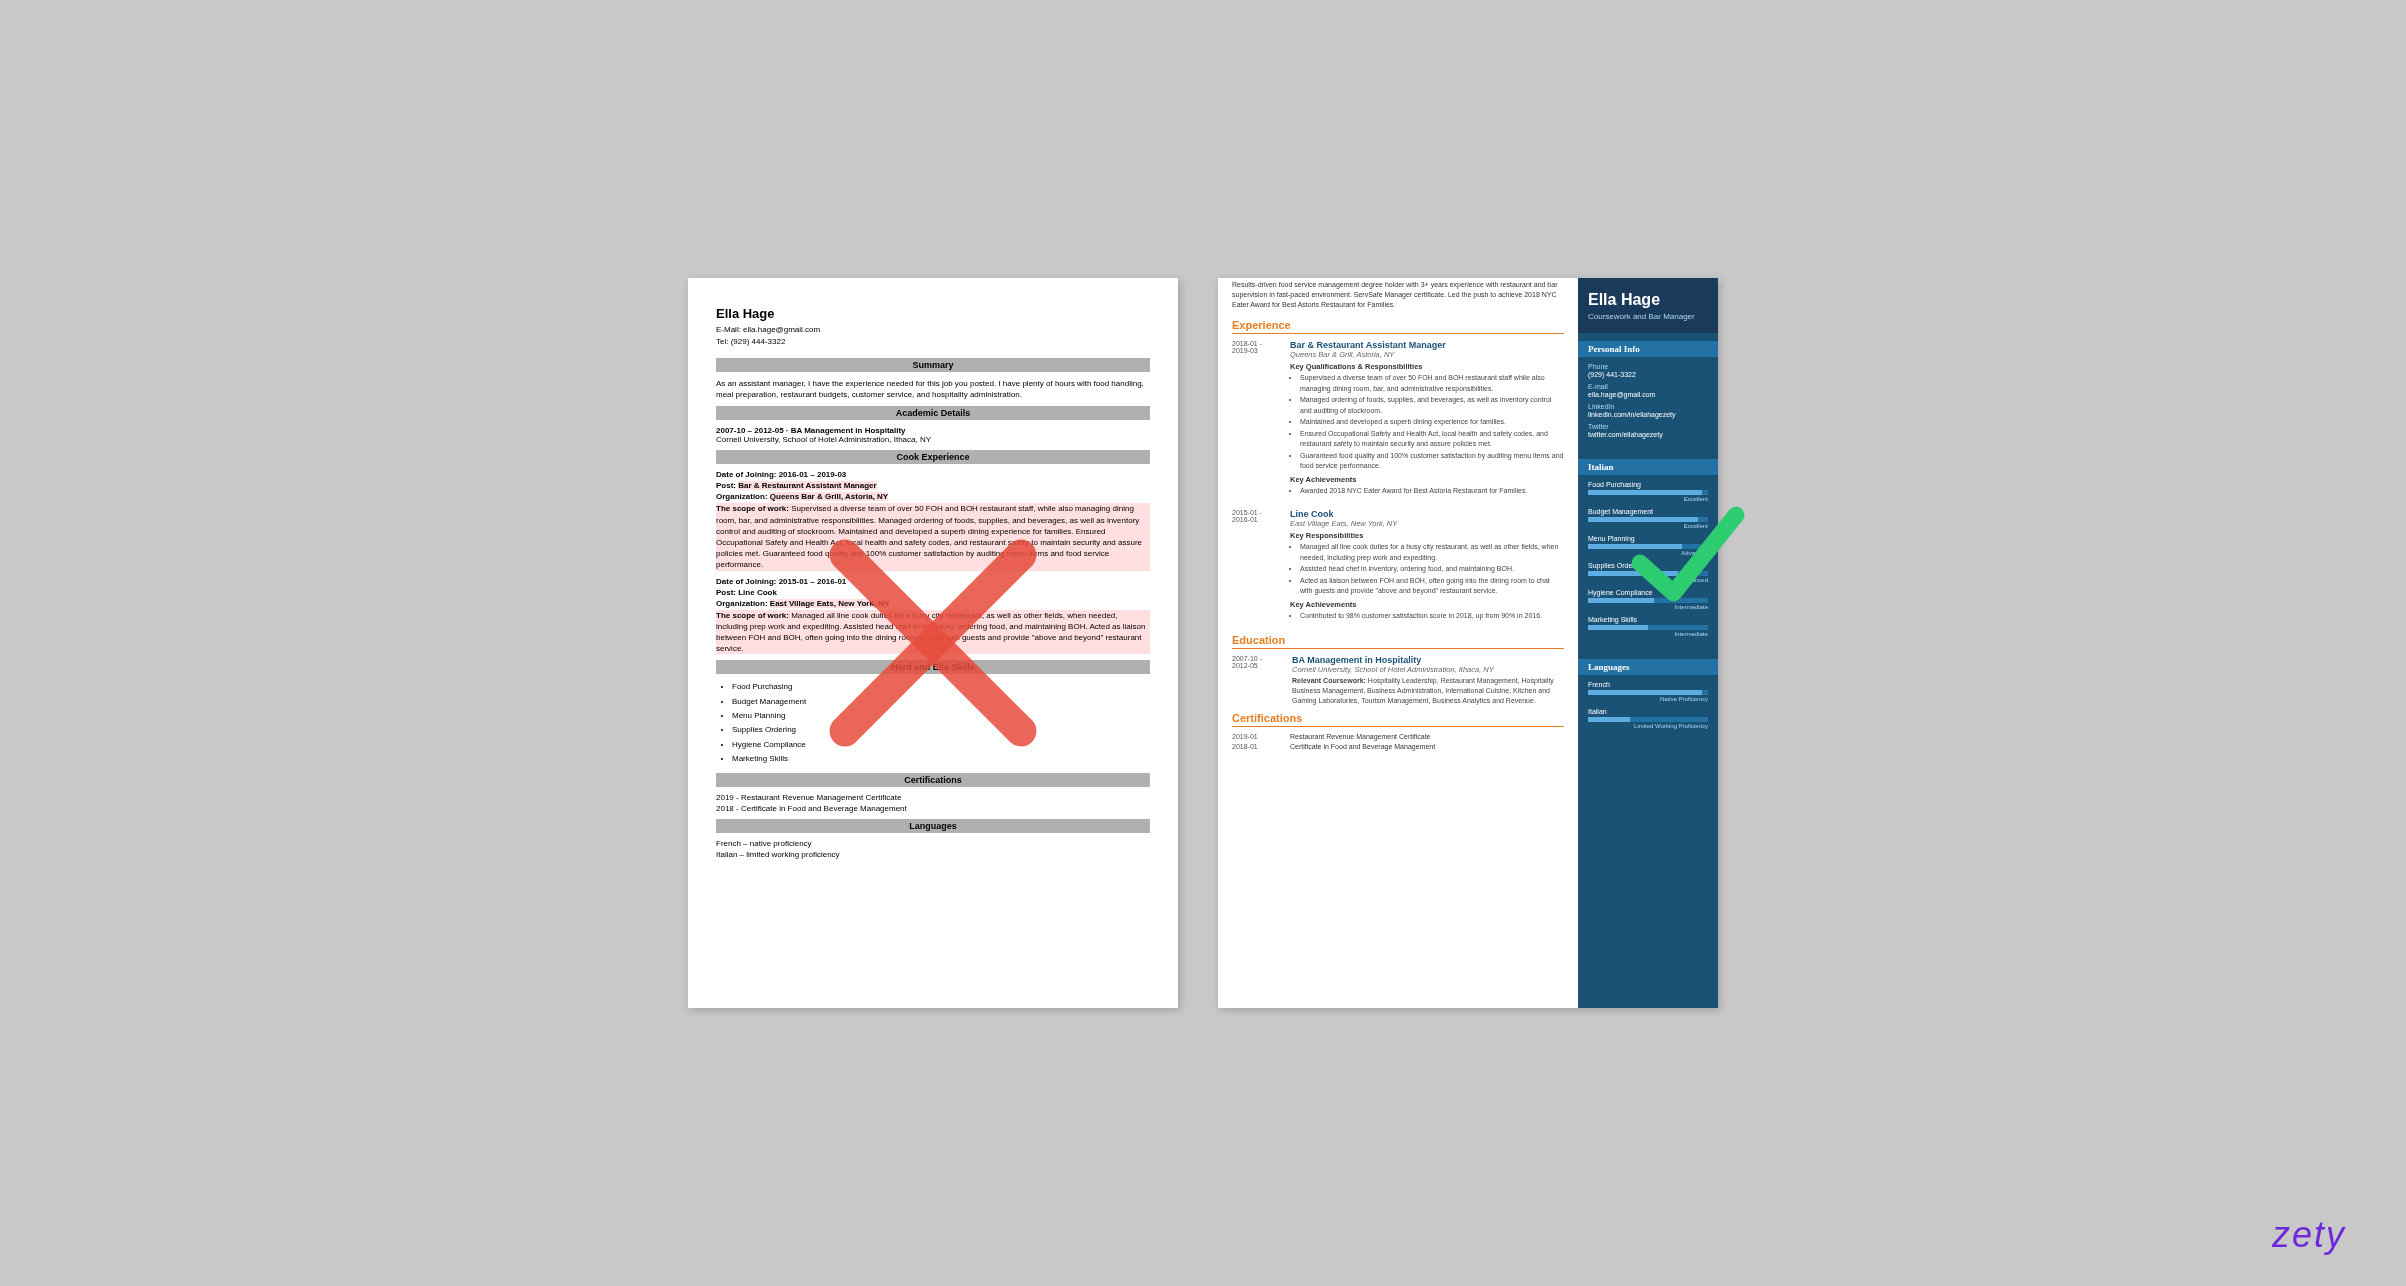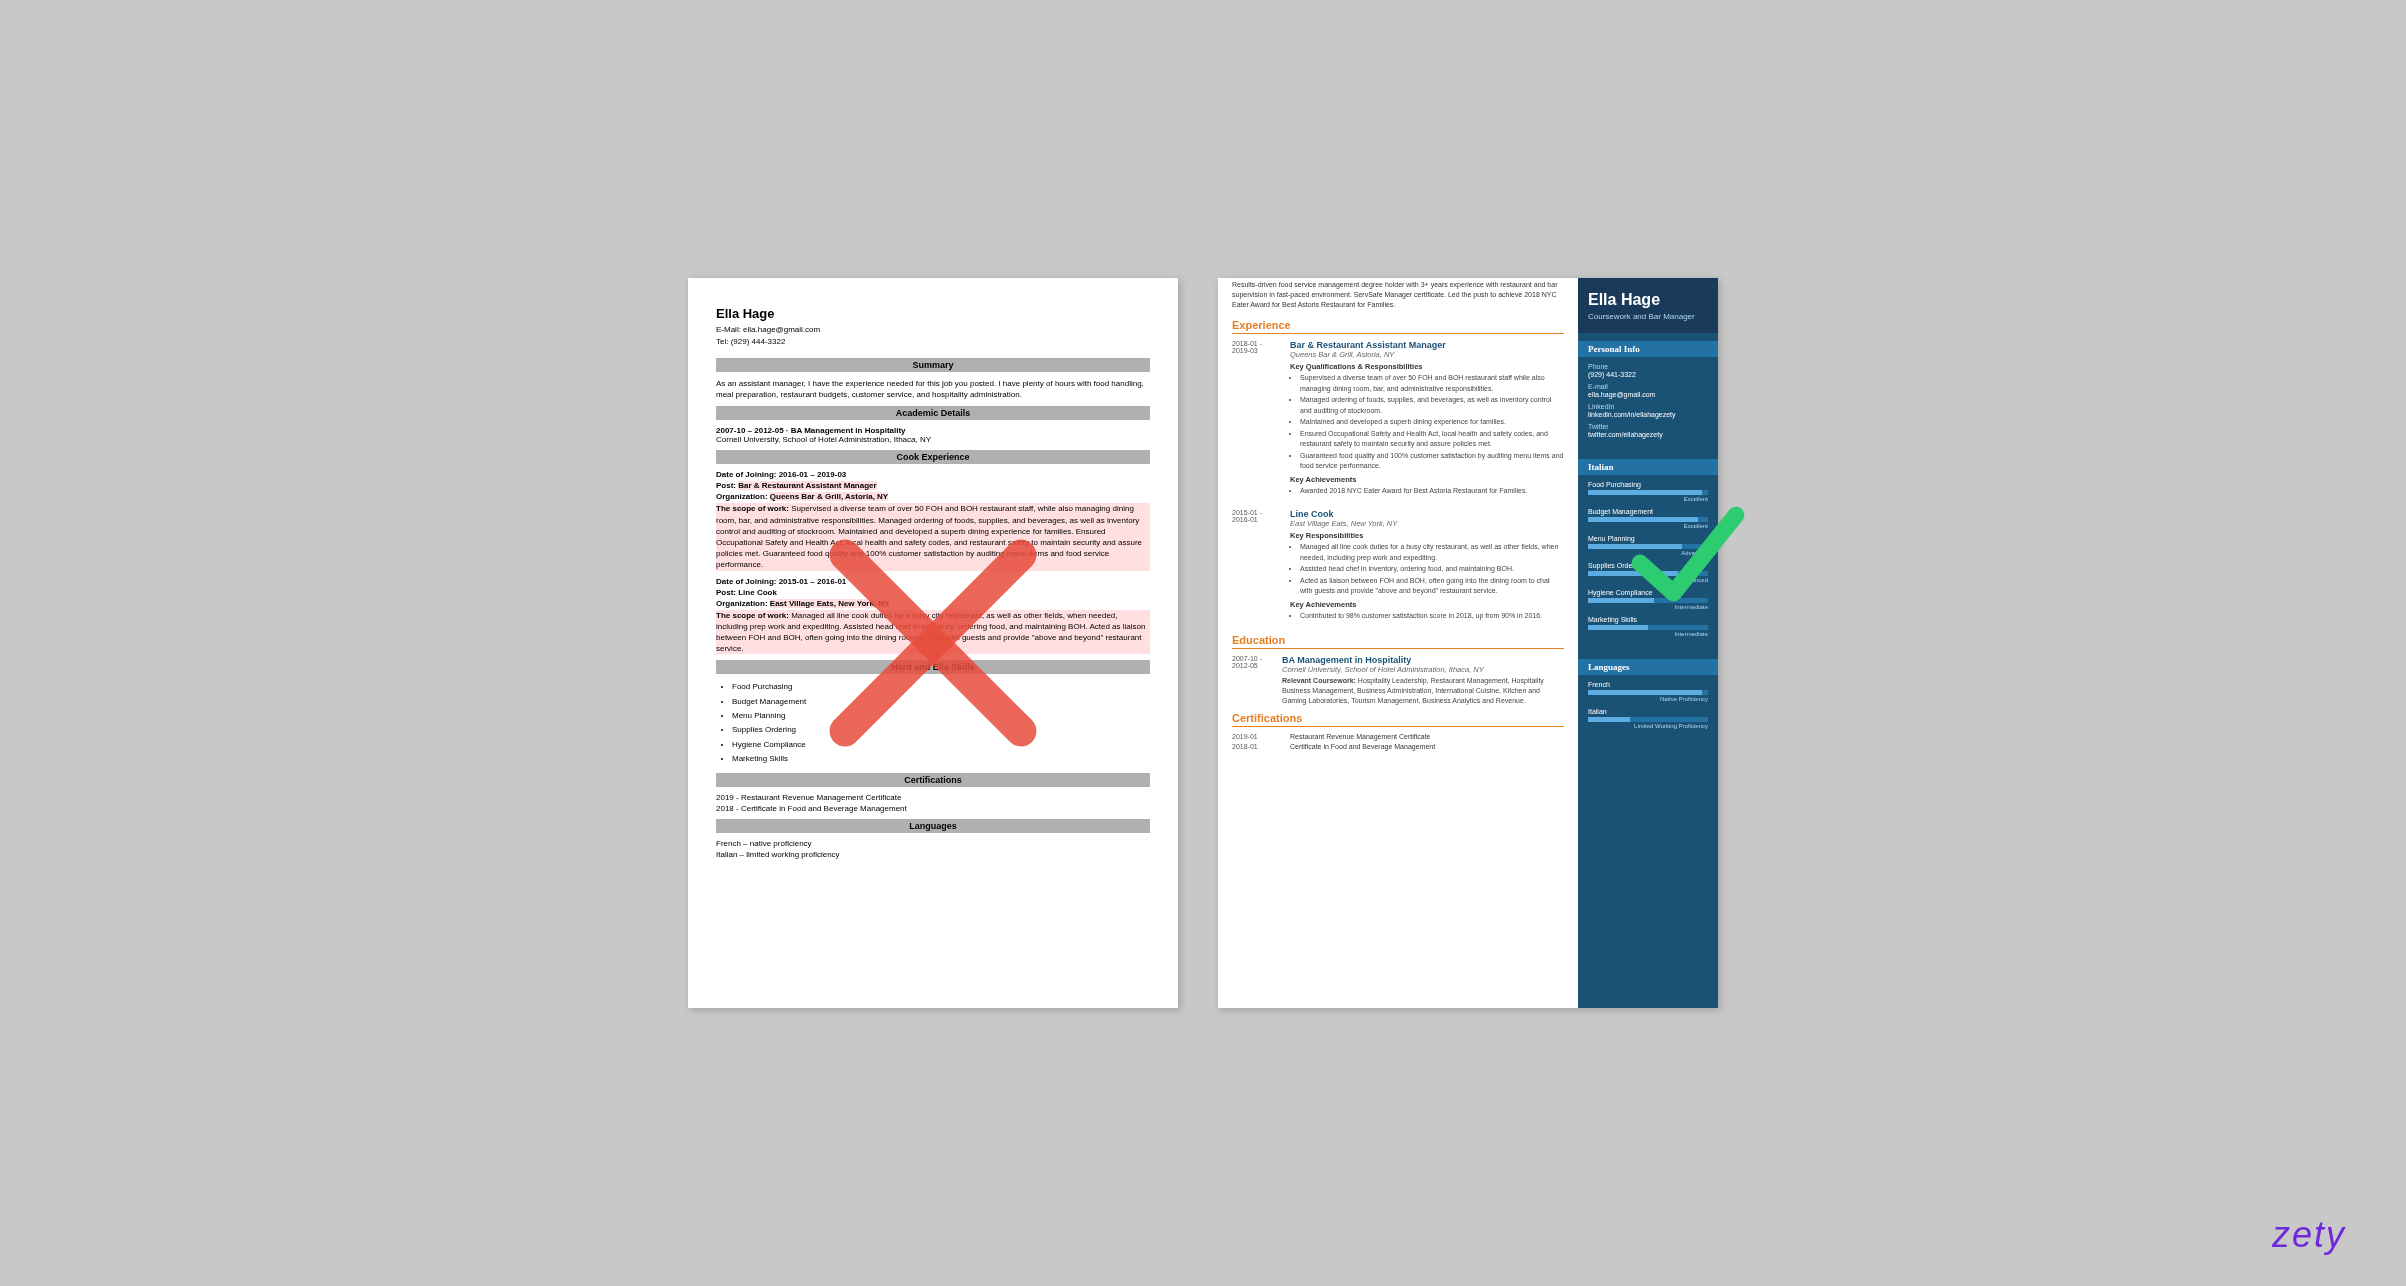--- a/index.html
+++ b/index.html
@@ -338,21 +338,21 @@
       right: 60px;
       font-size: 36px;
       color: #6d28d9;
       font-style: italic;
       font-weight: 300;
       letter-spacing: 2px;
     }
 
     .r-edu-entry {
       display: flex;
-      gap: 0;
+      gap: 10px;
       margin-bottom: 6px;
     }
 
     .r-cert-entry {
       display: flex;
       gap: 8px;
       margin-bottom: 3px;
     }
 
     .r-cert-date {

